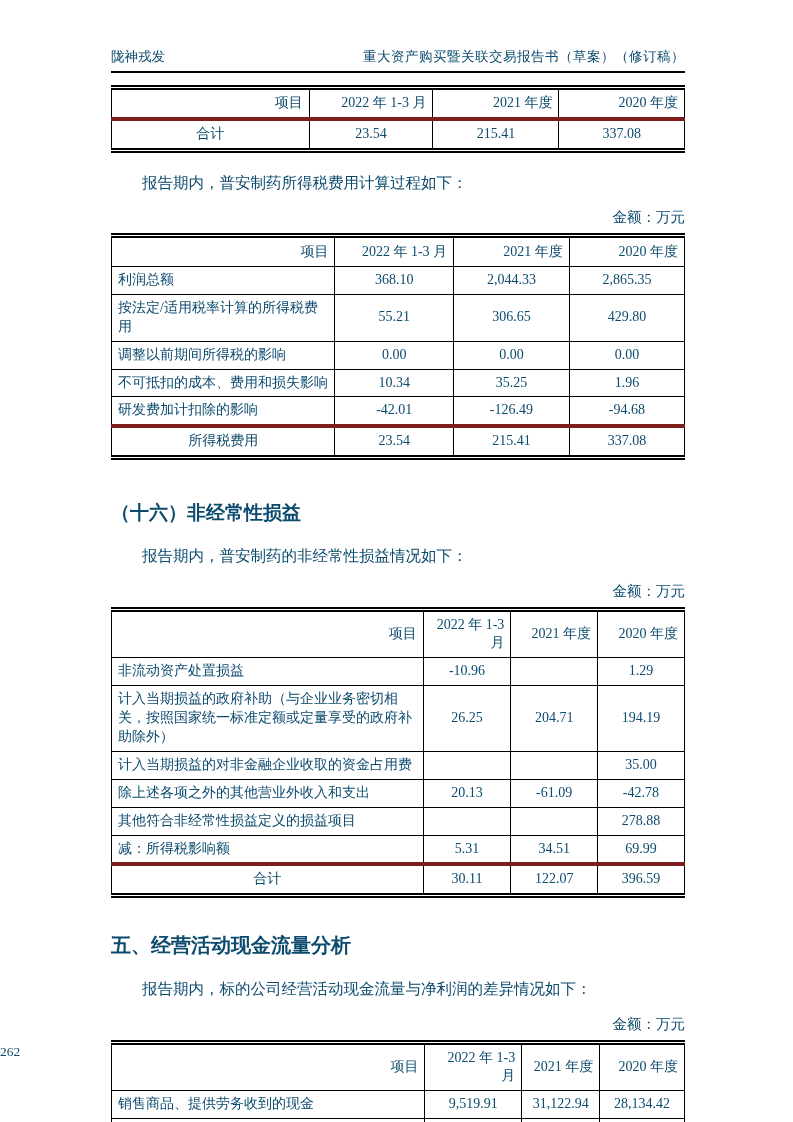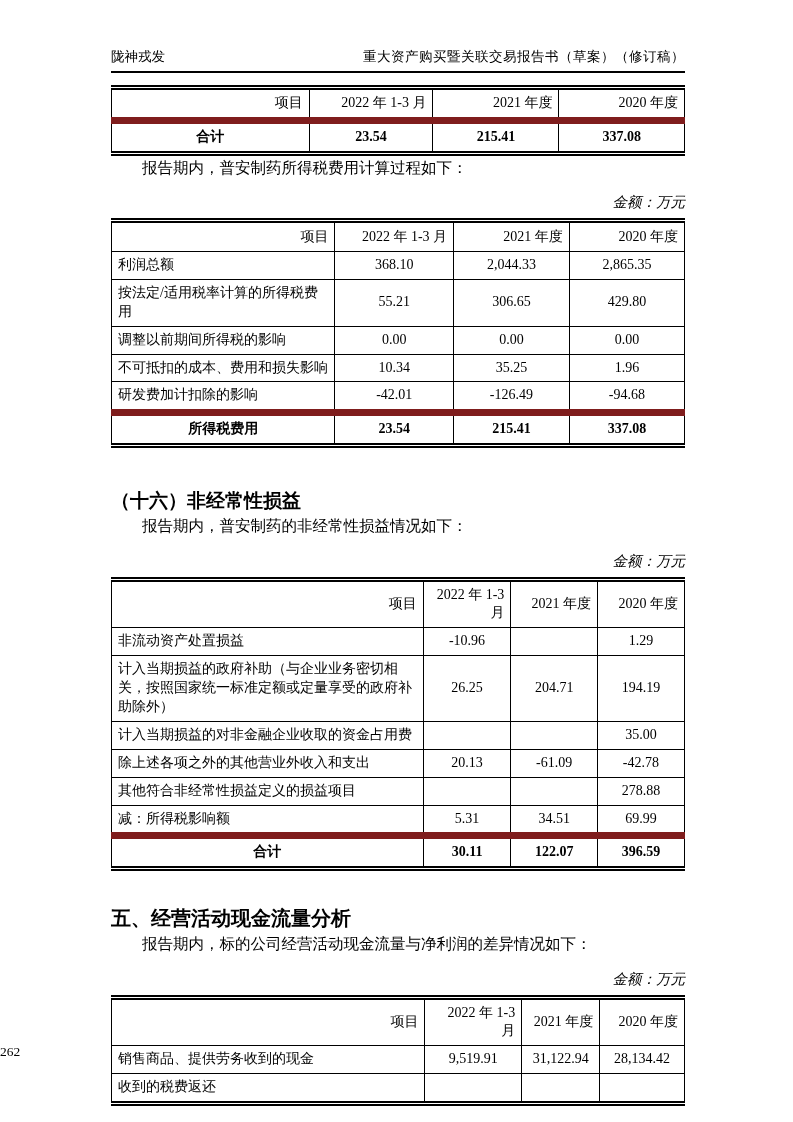--- a/index.html
+++ b/index.html
@@ -4,48 +4,47 @@
 <style>
   * { margin: 0; padding: 0; box-sizing: border-box; }
   html, body { background: #888; }
   .page {
     position: relative;
     width: 793px;
     height: 1122px;
     margin: 0 auto;
     background: #ffffff;
     font-family: "Liberation Serif", "DejaVu Serif", serif;
-    color: #000000;
+    color: #0c4a6e;
     padding: 48px 108px 0 111px;
     overflow: hidden;
   }
   
   .doc-header {
     display: flex;
     justify-content: space-between;
     align-items: flex-end;
     border-bottom: 2px solid #000;
     padding-bottom: 5px;
     font-size: 13.5px;
   }
   .doc-header .right { letter-spacing: 0.5px; text-align: right; }
 
   
   p.indent {
     text-indent: 2em;
     font-size: 15.5px;
     line-height: 1.5;
-    margin-top: 0;
+    margin-top: 18px;
     margin-bottom: 6px;
   }
   .unit-label {
     text-align: right;
     font-size: 14.5px;
     margin: 14px 0 6px 0;
-    font-style: italic;
   }
 
   
   h2.sec, h3.sec {
     font-family: "Liberation Sans", "DejaVu Sans", sans-serif;
     font-weight: bold;
     margin-top: 34px;
   }
   h3.sec { font-size: 19px; margin-top: 40px; }
   h2.sec { font-size: 20px; }
@@ -66,21 +65,21 @@
     line-height: 1.35;
     vertical-align: middle;
   }
   table.fin th {
     font-weight: normal;
     text-align: right;
     height: 31px;
   }
   table.fin td.num { text-align: center; }
   table.fin td.label { text-align: left; }
-  tr.total td { font-weight: bold; border-top: 7px solid #7f1d1d; }
+  tr.total td { font-weight: normal; border-top: 4px solid #7f1d1d; }
   tr.total td.label { text-align: center; }
   .mt6 { margin-top: 12px; }
 
   
   .t1 th:nth-child(1){width:34.5%} .t1 th:nth-child(2){width:21.6%}
   .t1 th:nth-child(3){width:22.0%} .t1 th:nth-child(4){width:21.9%}
   .t2 th:nth-child(1){width:39.0%} .t2 th:nth-child(2){width:20.7%}
   .t2 th:nth-child(3){width:20.2%} .t2 th:nth-child(4){width:20.1%}
   .t3 th:nth-child(1){width:54.4%} .t3 th:nth-child(2){width:15.3%}
   .t3 th:nth-child(3){width:15.1%} .t3 th:nth-child(4){width:15.2%}

